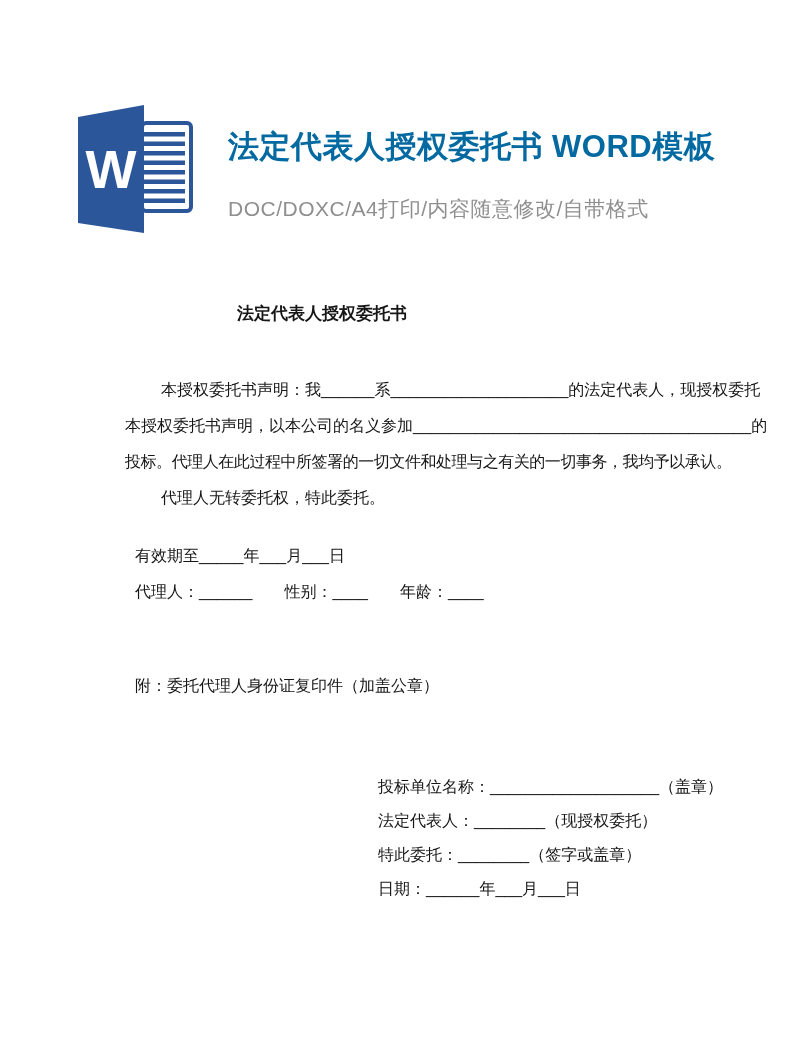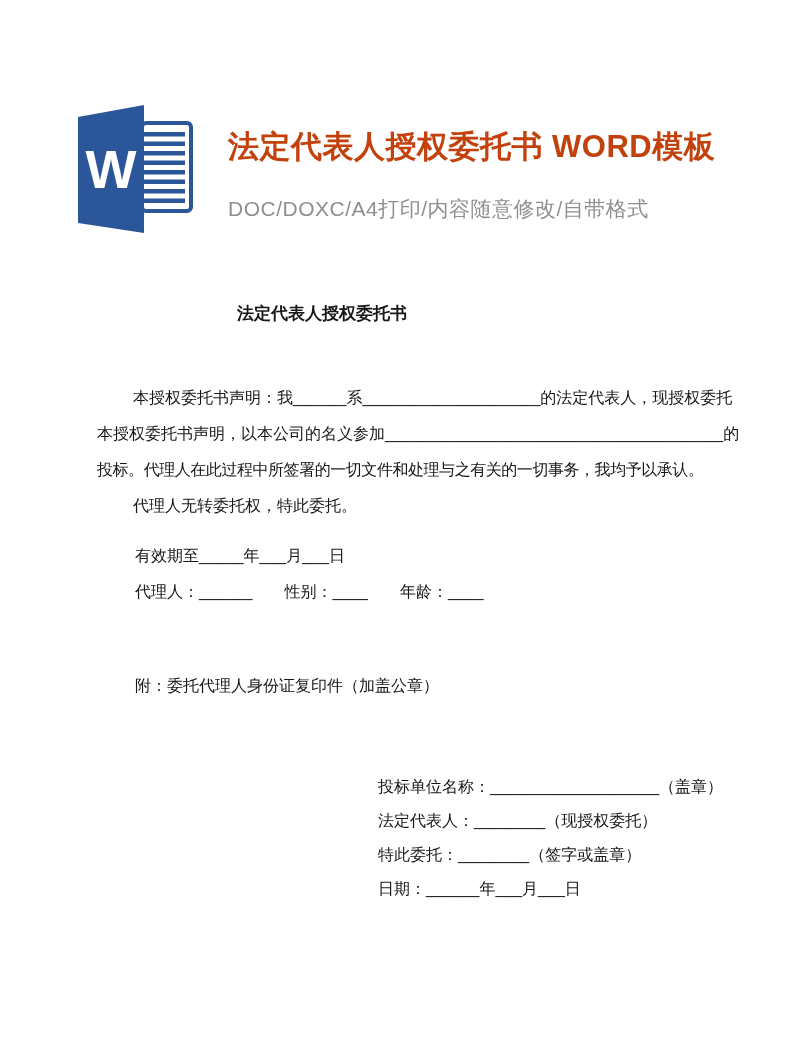--- a/index.html
+++ b/index.html
@@ -22,21 +22,21 @@
     height: 130px;
   }
   .header-text {
     position: absolute;
     left: 228px;
     top: 127px;
   }
   .header-title {
     font-size: 31px;
     font-weight: 600;
-    color: #c2410c;
+    color: #0369a1;
     letter-spacing: 0.5px;
     line-height: 40px;
     white-space: nowrap;
   }
   .header-subtitle {
     margin-top: 28px;
     font-size: 21px;
     font-weight: 400;
     color: #8f8f8f;
     letter-spacing: 0.5px;
@@ -55,21 +55,21 @@
     color: #161616;
     line-height: 28px;
   }
   .doc-body {
     position: absolute;
     left: 97px;
     width: 610px;
     color: #161616;
     font-size: 16px;
   }
-  .para { top: 380px; }
+  .para { top: 372px; margin-left: 28px; }
   .para-line {
     height: 36px;
     line-height: 36px;
     white-space: nowrap;
   }
   .indent { text-indent: 36px; }
   .tight { letter-spacing: -0.45px; }
 
   .fields { top: 538px; }
   .field-line {

